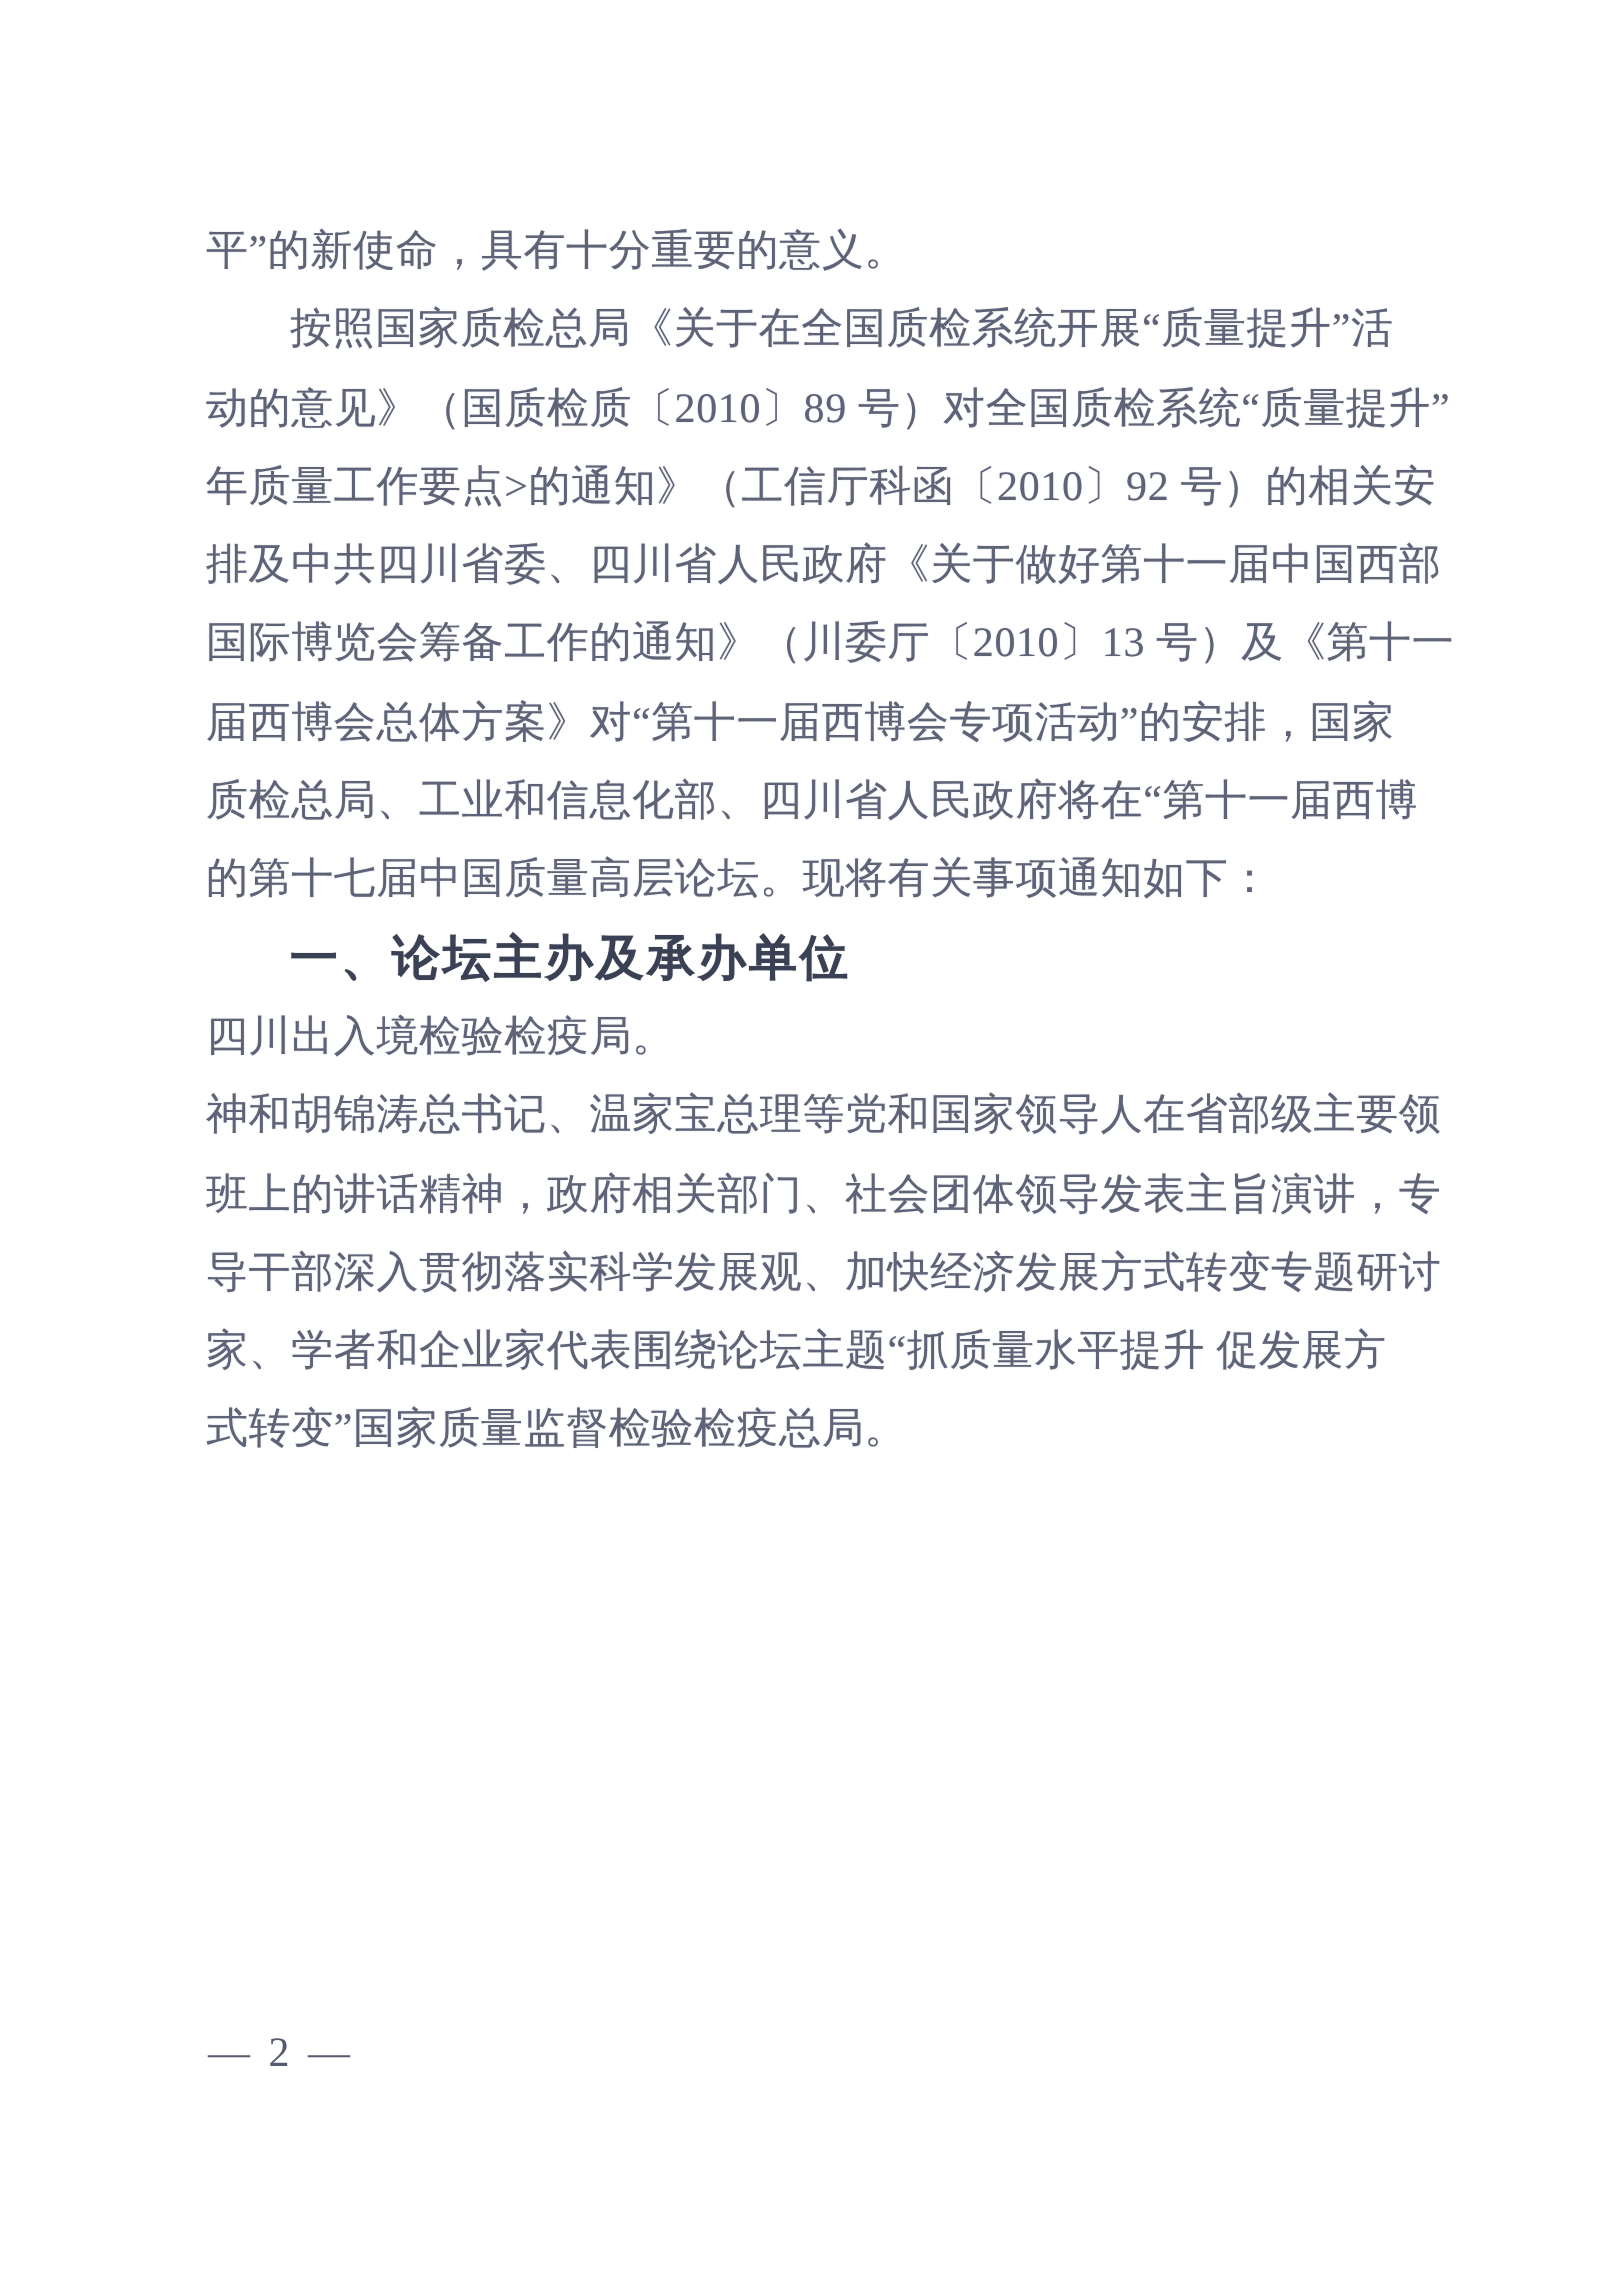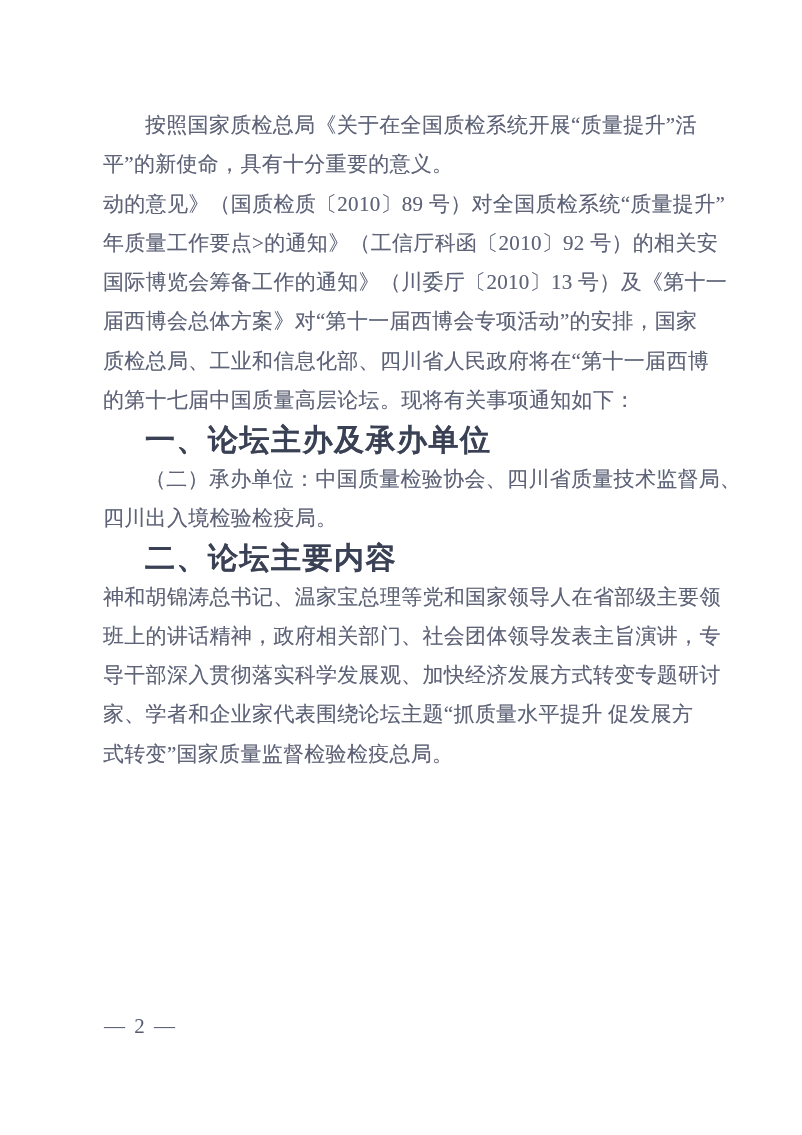--- a/index.html
+++ b/index.html
@@ -23,50 +23,49 @@
     height: 39.3px;
     color: var(--body-color, #5e6378);
     white-space: nowrap;
     letter-spacing: 0.3px;
     text-shadow: 0 0 0.6px rgba(94, 99, 120, 0.45);
   }
   .line.indent { padding-left: 42px; }
   .line.heading {
     font-family: "Liberation Sans", sans-serif;
     font-weight: bold;
-    font-size: 30px;
+    font-size: 24px;
     letter-spacing: 1.5px;
     color: var(--heading-color, #3b4154);
     text-shadow: 0 0 0.5px rgba(59, 65, 84, 0.6);
   }
   .page-footer {
     position: absolute;
     left: 104px;
     top: 1014px;
     font-size: 21px;
     letter-spacing: 2px;
     color: var(--footer-color, #565b6e);
   }
 </style>
 </head>
 <body style="--body-color: #5e6378; --heading-color: #3b4154; --footer-color: #565b6e; background: rgb(255, 255, 255);">
 
 <div class="doc-body" id="doc-body">
+    <div class="line">平”的新使命，具有十分重要的意义。</div>
     <div class="line indent">按照国家质检总局《关于在全国质检系统开展“质量提升”活</div>
-    <div class="line">平”的新使命，具有十分重要的意义。</div>
     <div class="line">动的意见》（国质检质〔2010〕89 号）对全国质检系统“质量提升”</div>
     <div class="line">年质量工作要点&gt;的通知》（工信厅科函〔2010〕92 号）的相关安</div>
+    <div class="line">排及中共四川省委、四川省人民政府《关于做好第十一届中国西部</div>
     <div class="line">国际博览会筹备工作的通知》（川委厅〔2010〕13 号）及《第十一</div>
     <div class="line">届西博会总体方案》对“第十一届西博会专项活动”的安排，国家</div>
     <div class="line">质检总局、工业和信息化部、四川省人民政府将在“第十一届西博</div>
     <div class="line">的第十七届中国质量高层论坛。现将有关事项通知如下：</div>
     <div class="line heading indent">一、论坛主办及承办单位</div>
-    <div class="line indent">（二）承办单位：中国质量检验协会、四川省质量技术监督局、</div>
     <div class="line">四川出入境检验检疫局。</div>
-    <div class="line heading indent">二、论坛主要内容</div>
     <div class="line">神和胡锦涛总书记、温家宝总理等党和国家领导人在省部级主要领</div>
     <div class="line">班上的讲话精神，政府相关部门、社会团体领导发表主旨演讲，专</div>
     <div class="line">导干部深入贯彻落实科学发展观、加快经济发展方式转变专题研讨</div>
     <div class="line">家、学者和企业家代表围绕论坛主题“抓质量水平提升 促发展方</div>
     <div class="line">式转变”国家质量监督检验检疫总局。</div>
   </div>
 
 <div class="page-footer">— 2 —</div>
 
 </body></html>

